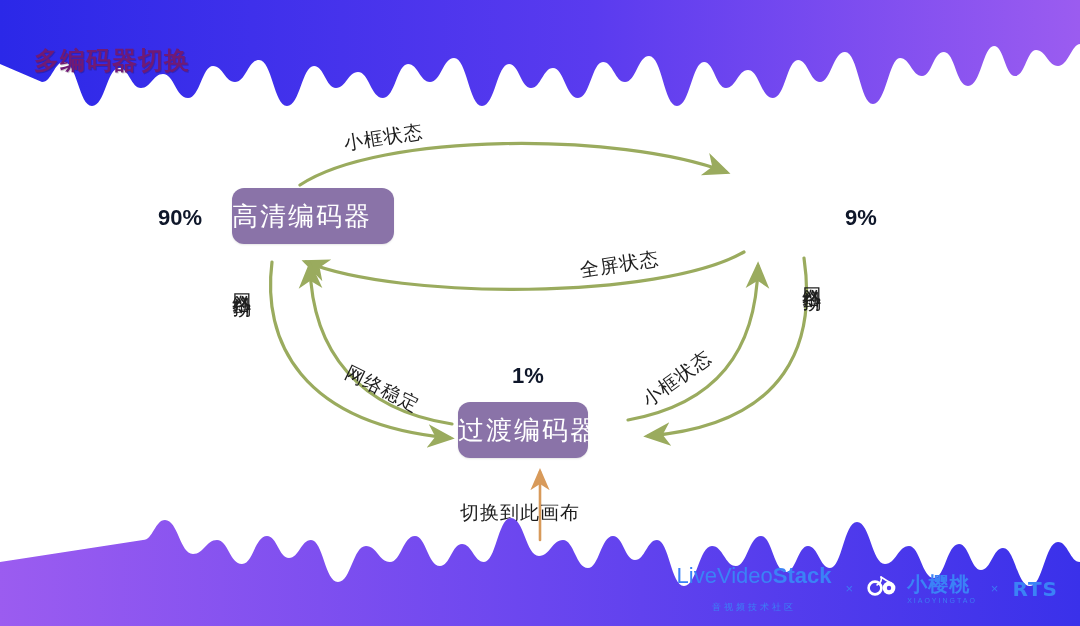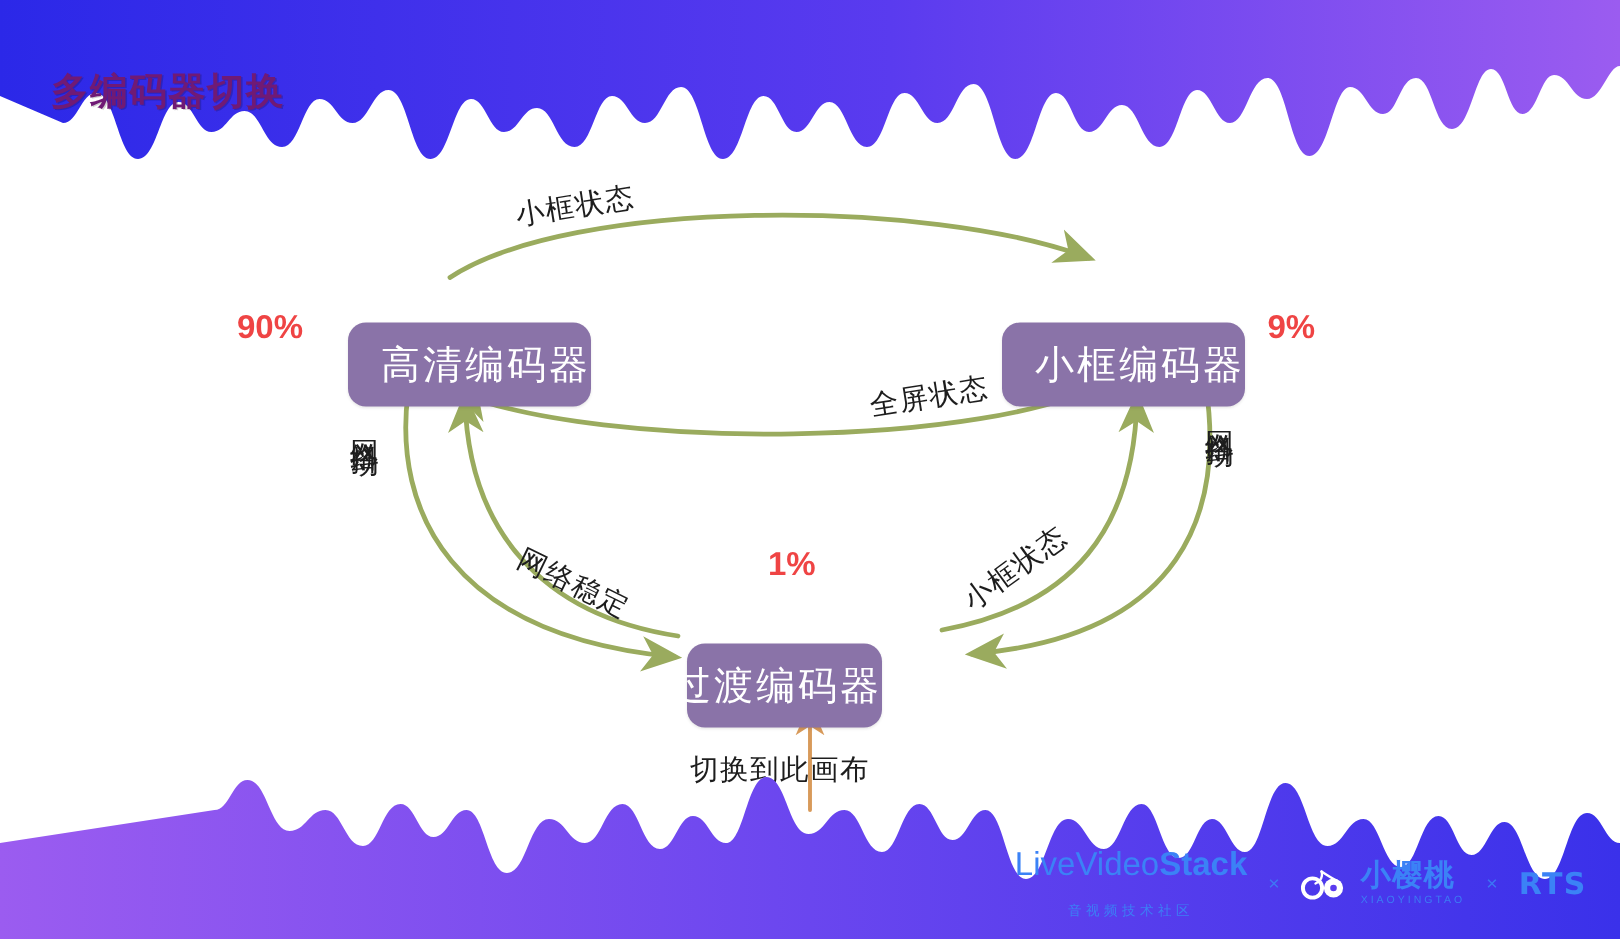--- a/index.html
+++ b/index.html
@@ -56,36 +56,35 @@
   }
 
   
   .node {
     position: absolute;
     background: #8a73a8;
     color: #ffffff;
     border-radius: 12px;
     display: flex;
     align-items: center;
-    justify-content: flex-end;
+    justify-content: flex-start;
     font-size: 26px;
     letter-spacing: 2px;
     font-family: "DejaVu Serif", "Liberation Serif", serif;
     box-shadow: 0 1px 2px rgba(0,0,0,0.10);
     white-space: nowrap;
-    margin-top: 27px;
   }
   #node-hd        { left: 232px; top: 188px; width: 162px; height: 56px; }
   #node-small     { left: 668px; top: 188px; width: 162px; height: 56px; }
   #node-transition{ left: 458px; top: 402px; width: 130px; height: 56px; }
 
   
   .pct {
     position: absolute;
-    color: #ef4444;
+    color: #0f172a;
     font-size: 22px;
     font-weight: bold;
     font-family: "Liberation Sans", "DejaVu Sans", sans-serif;
     white-space: nowrap;
   }
   #pct-hd         { left: 158px; top: 205px; }
   #pct-small      { left: 845px; top: 205px; }
   #pct-transition { left: 512px; top: 363px; }
 
   
@@ -130,21 +129,21 @@
   }
   .logo-lvs .lvs-main .thin { font-weight: normal; }
   .logo-lvs .lvs-sub {
     font-size: 9px;
     letter-spacing: 3px;
     margin-top: 16px;
     white-space: nowrap;
     opacity: 0.95;
   }
   .logo-x { font-size: 13px; opacity: 0.85; }
-  .logo-cherry { display: flex; align-items: center; gap: 6px; }
+  .logo-cherry { display: flex; align-items: flex-start; gap: 6px; }
   .logo-cherry .cherry-text { display: flex; flex-direction: column; line-height: 1; }
   .logo-cherry .cherry-cn { font-size: 20px; font-weight: bold; letter-spacing: 1px; white-space: nowrap; }
   .logo-cherry .cherry-en { font-size: 7px; letter-spacing: 2px; margin-top: 3px; white-space: nowrap; opacity: 0.9; }
   .logo-rts {
     font-size: 20px;
     font-weight: bold;
     letter-spacing: 1px;
     font-family: "DejaVu Sans", "Liberation Sans", sans-serif;
   }
 </style>
@@ -203,23 +202,20 @@
     <path d="M628,420 C716,404 756,352 758,266" fill="none" stroke="#9aab5e" stroke-width="3.2" stroke-linecap="round" marker-end="url(#arrowHead)"></path>
 
     <path d="M804,258 C816,340 790,424 648,436" fill="none" stroke="#9aab5e" stroke-width="3.2" stroke-linecap="round" marker-end="url(#arrowHead)"></path>
 
     <path d="M540,540 L540,472" fill="none" stroke="#d89a5a" stroke-width="2.6" stroke-linecap="round" marker-end="url(#arrowHeadOrange)"></path>
   </svg>
 
   <div class="node" id="node-hd">
     <span>高清编码器</span>
   </div>
-  <div class="node" id="node-small">
-    <span>小框编码器</span>
-  </div>
   <div class="node" id="node-transition">
     <span>过渡编码器</span>
   </div>
 
   <div class="pct" id="pct-hd">90%</div>
   <div class="pct" id="pct-small">9%</div>
   <div class="pct" id="pct-transition">1%</div>
 
   <div class="edge-label" id="lbl-top-small">小框状态</div>
   <div class="edge-label" id="lbl-full-screen">全屏状态</div>

